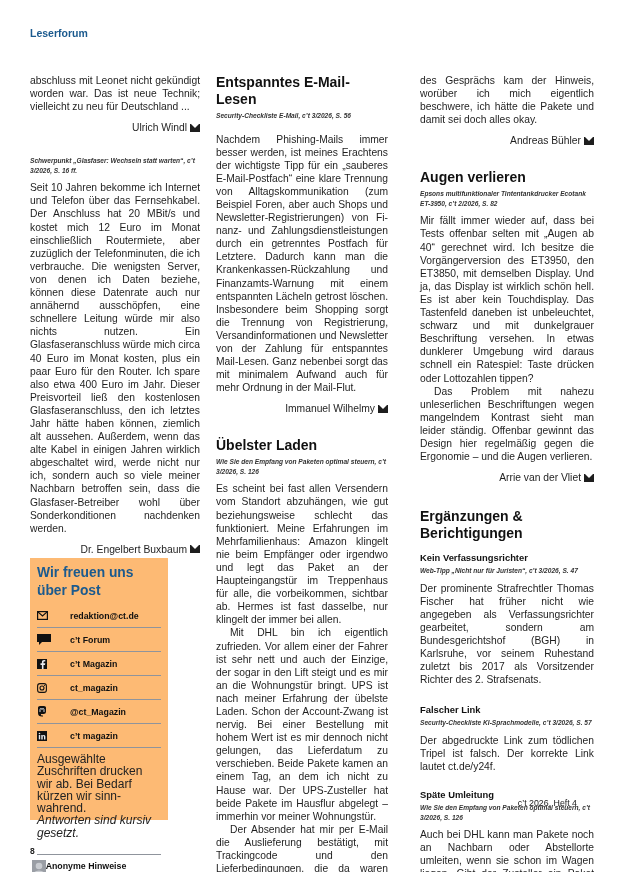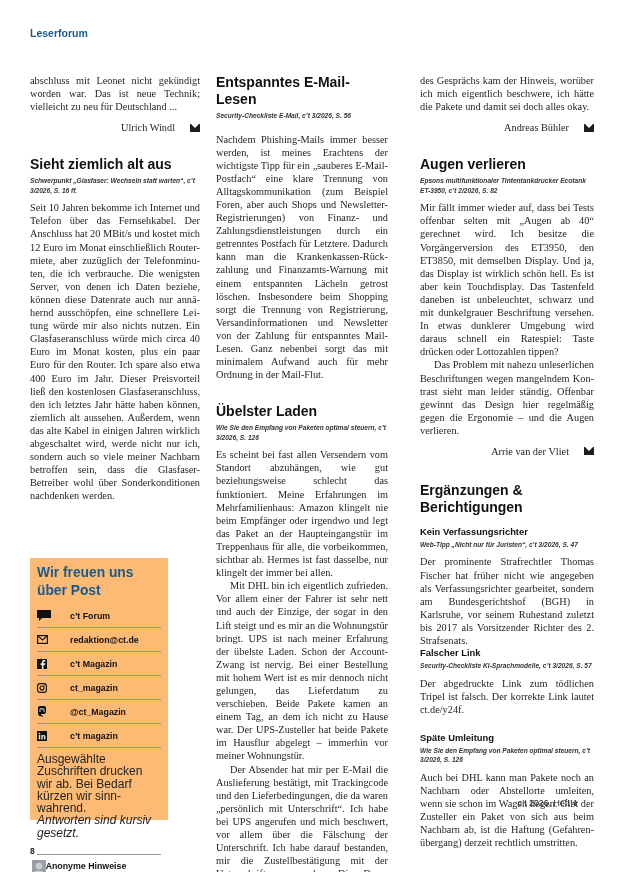--- a/index.html
+++ b/index.html
@@ -1,30 +1,30 @@
 <!DOCTYPE html>
 <html><head>
 <meta charset="utf-8">
 <style>
   * { box-sizing: border-box; margin: 0; padding: 0; }
   html, body { width: 617px; height: 872px; background: #fff; overflow: hidden; }
   body { position: relative; color: #1e1e1e; }
   .sans { font-family: "Liberation Sans", "DejaVu Sans", sans-serif; }
-  .serif { font-family: Liberation Serif, serif; }
+  .serif { font-family: Liberation Sans, sans-serif; }
 
   .section-label { position: absolute; left: 30px; top: 27px; font-size: 10.5px; font-weight: bold; color: #1b5a8e; }
 
   .col { position: absolute; top: 74px; }
   .col1 { left: 30px; width: 170px; }
   .col2 { left: 216px; width: 172px; }
   .col3 { left: 420px; width: 174px; }
 
   p.body { font-size: 10.3px; line-height: 13.1px; text-align: justify; hyphens: manual; }
   p.body + p.body { text-indent: 14px; }
-  .sig { font-size: 10.3px; line-height: 13px; text-align: right; margin-top: 8px; display: flex; justify-content: flex-end; align-items: center; gap: 15px; }
+  .sig { font-size: 10.3px; line-height: 13px; text-align: right; margin-top: 8px; display: flex; justify-content: flex-end; align-items: center; gap: 3px; }
   .mail-icon { display: inline-block; width: 10px; height: 8px; background: #1e1e1e; position: relative; }
   .mail-icon::after { content: ""; position: absolute; left: 1px; top: 0; width: 8px; height: 4px; border-left: 4px solid transparent; border-right: 4px solid transparent; border-top: 4px solid #fff; box-sizing: border-box; }
 
   h2.title { font-size: 14px; font-weight: bold; line-height: 17px; color: #111; }
   .source { font-size: 6.6px; font-style: italic; font-weight: bold; line-height: 9.5px; color: #333; margin-top: 3px; margin-bottom: 6px; }
   h3.sub { font-size: 9.4px; font-weight: bold; color: #111; margin-bottom: 2px; }
 
   .post-box { position: absolute; left: 30px; top: 558px; width: 138px; height: 262px; background: #fdba74; padding: 6px 7px 0 7px; }
   .post-box h2 { font-size: 13.8px; font-weight: bold; color: #1b5a8e; line-height: 18px; margin-bottom: 4px; }
   .contact-row { display: flex; align-items: center; height: 24px; border-bottom: 1.2px solid #8f949c; font-size: 8.8px; font-weight: bold; color: #111; }
@@ -43,46 +43,49 @@
 <div class="section-label sans">Leserforum</div>
 
 <div class="col col1">
   <p class="body serif">abschluss mit Leonet nicht gekündigt wor­den war. Das ist neue Technik; vielleicht zu neu für Deutschland ...</p>
   <div class="sig serif">
     <span>Ulrich Windl</span>
     <span class="mail-icon"></span>
   </div>
 
   <div style="margin-top:22px">
-    <h2 class="title sans">Sieht ziemlich alt aus</h2>
     <div class="source sans">Schwerpunkt „Glasfaser: Wechseln statt warten“, c’t 3/2026, S. 16 ff.</div>
     <p class="body serif">Seit 10 Jahren bekomme ich Internet und Telefon über das Fernsehkabel. Der Anschluss hat 20 MBit/s und kostet mich 12 Euro im Monat einschließlich Router­miete, aber zuzüglich der Telefonminu­ten, die ich verbrauche. Die wenigsten Server, von denen ich Daten beziehe, können diese Datenrate auch nur annä­hernd ausschöpfen, eine schnellere Lei­tung würde mir also nichts nutzen. Ein Glasfaseranschluss würde mich circa 40 Euro im Monat kosten, plus ein paar Euro für den Router. Ich spare also etwa 400 Euro im Jahr. Dieser Preisvorteil ließ den kostenlosen Glasfaseranschluss, den ich letztes Jahr hätte haben können, ziem­lich alt aussehen. Außerdem, wenn das alte Kabel in einigen Jahren wirklich ab­geschaltet wird, werde nicht nur ich, son­dern auch so viele meiner Nachbarn be­troffen sein, dass die Glasfaser-Betreiber wohl über Sonderkonditionen nachden­ken werden.</p>
+    <div class="sig serif">
+      <span>Dr. Engelbert Buxbaum</span>
+      <span class="mail-icon"></span>
+    </div>
   </div>
 </div>
 
 <div class="post-box sans">
   <h2>Wir freuen uns über Post</h2>
 
+  <div class="contact-row">
+    <span class="ic">
+      <svg width="11" height="9" viewBox="0 0 11 9">
+          <rect x="0.6" y="0.6" width="9.8" height="7.8" fill="none" stroke="#111" stroke-width="1.2"></rect>
+          <path d="M0.6 0.6 L5.5 5 L10.4 0.6" fill="none" stroke="#111" stroke-width="1.2"></path>
+        </svg>
+    </span>
+    <span>redaktion@ct.de</span>
+  </div>
   <div class="contact-row">
     <span class="ic">
       <svg width="14" height="11" viewBox="0 0 14 11">
           <rect x="0" y="0" width="14" height="8" fill="#111"></rect>
           <path d="M2 8 L2 11 L5 8 Z" fill="#111"></path>
         </svg>
     </span>
     <span>c’t Forum</span>
-  </div>
-  <div class="contact-row">
-    <span class="ic">
-      <svg width="11" height="9" viewBox="0 0 11 9">
-          <rect x="0.6" y="0.6" width="9.8" height="7.8" fill="none" stroke="#111" stroke-width="1.2"></rect>
-          <path d="M0.6 0.6 L5.5 5 L10.4 0.6" fill="none" stroke="#111" stroke-width="1.2"></path>
-        </svg>
-    </span>
-    <span>redaktion@ct.de</span>
   </div>
   <div class="contact-row">
     <span class="ic">
       <svg width="10" height="10" viewBox="0 0 10 10">
           <rect width="10" height="10" fill="#111"></rect>
           <path d="M6.5 10 V6 H8 L8.3 4.3 H6.5 V3.4 C6.5 2.9 6.7 2.6 7.3 2.6 H8.3 V1.1 C8 1 7.4 1 6.9 1 C5.6 1 4.9 1.8 4.9 3.2 V4.3 H3.5 V6 H4.9 V10 Z" fill="#e8eaee"></path>
         </svg>
     </span>
     <span>c’t Magazin</span>
   </div>
@@ -135,20 +138,24 @@
       <div>https://heise.de/investigativ</div>
     </div>
   </div>
 </div>
 
 <div class="col col2">
   <div>
     <h2 class="title sans">Entspanntes E-Mail-Lesen</h2>
     <div class="source sans" style="margin-bottom:12px">Security-Checkliste E-Mail, c’t 3/2026, S. 56</div>
     <p class="body serif">Nachdem Phishing-Mails immer besser werden, ist meines Erachtens der wichtigs­te Tipp für ein „sauberes E-Mail-Postfach“ eine klare Trennung von Alltagskommuni­kation (zum Beispiel Foren, aber auch Shops und Newsletter-Registrierungen) von Fi­nanz- und Zahlungsdienstleistungen durch ein getrenntes Postfach für Letztere. Da­durch kann man die Krankenkassen-Rück­zahlung und Finanzamts-Warnung mit einem entspannten Lächeln getrost löschen. Insbesondere beim Shopping sorgt die Trennung von Registrierung, Versandinfor­mationen und Newsletter von der Zahlung für entspanntes Mail-Lesen. Ganz nebenbei sorgt das mit minimalem Aufwand auch für mehr Ordnung in der Mail-Flut.</p>
+    <div class="sig serif">
+      <span>Immanuel Wilhelmy</span>
+      <span class="mail-icon"></span>
+    </div>
   </div>
 
   <div style="margin-top:22px">
     <h2 class="title sans">Übelster Laden</h2>
     <div class="source sans">Wie Sie den Empfang von Paketen optimal steuern, c’t 3/2026, S. 126</div>
     <p class="body serif">Es scheint bei fast allen Versendern vom Standort abzuhängen, wie gut beziehungs­weise schlecht das funktioniert. Meine Er­fahrungen im Mehrfamilienhaus: Amazon klingelt nie beim Empfänger oder irgendwo und legt das Paket an der Haupteingangstür im Treppenhaus für alle, die vorbeikom­men, sichtbar ab. Hermes ist fast dasselbe, nur klingelt der immer bei allen.</p>
     <p class="body serif">Mit DHL bin ich eigentlich zufrieden. Vor allem einer der Fahrer ist sehr nett und auch der Einzige, der sogar in den Lift steigt und es mir an die Wohnungstür bringt. UPS ist nach meiner Erfahrung der übelste Laden. Schon der Account-Zwang ist nervig. Bei einer Bestellung mit hohem Wert ist es mir dennoch nicht gelungen, das Lieferdatum zu verschieben. Beide Pakete kamen an einem Tag, an dem ich nicht zu Hause war. Der UPS-Zusteller hat beide Pakete im Hausflur abgelegt – im­merhin vor meiner Wohnungstür.</p>
     <p class="body serif">Der Absender hat mir per E-Mail die Auslieferung bestätigt, mit Trackingcode und den Lieferbedingungen, die da waren „persönlich mit Unterschrift“. Ich habe bei UPS angerufen und mich beschwert, vor allem über die Fälschung der Unterschrift. Ich habe darauf bestanden, mir die Zu­stellbestätigung mit der Unterschrift zu senden. Die Dame antwortete mir, dass sie mir diese nicht geben könne. Die dürfe nur der Auftraggeber anfordern. Am Ende</p>
   </div>
 </div>
@@ -173,21 +180,21 @@
 
   <div style="margin-top:24px">
     <h2 class="title sans" style="margin-bottom:10px">Ergänzungen &amp; Berichtigungen</h2>
 
     <div>
       <h3 class="sub sans">Kein Verfassungsrichter</h3>
       <div class="source sans">Web-Tipp „Nicht nur für Juristen“, c’t 3/2026, S. 47</div>
       <p class="body serif">Der prominente Strafrechtler Thomas Fischer hat früher nicht wie angegeben als Verfassungsrichter gearbeitet, sondern am Bundesgerichtshof (BGH) in Karlsruhe, vor seinem Ruhestand zuletzt bis 2017 als Vorsitzender Richter des 2. Strafsenats.</p>
     </div>
 
-    <div style="">
+    <div style="margin-top:18px">
       <h3 class="sub sans">Falscher Link</h3>
       <div class="source sans">Security-Checkliste KI-Sprachmodelle, c’t 3/2026, S. 57</div>
       <p class="body serif">Der abgedruckte Link zum tödlichen Tripel ist falsch. Der korrekte Link lautet ct.de/y24f.</p>
     </div>
 
     <div style="margin-top:16px">
       <h3 class="sub sans">Späte Umleitung</h3>
       <div class="source sans">Wie Sie den Empfang von Paketen optimal steuern, c’t 3/2026, S. 126</div>
       <p class="body serif">Auch bei DHL kann man Pakete noch an Nachbarn oder Abstellorte umleiten, wenn sie schon im Wagen liegen. Gibt der Zusteller ein Paket von sich aus beim Nachbarn ab, ist die Haftung (Gefahren­übergang) derzeit rechtlich umstritten.</p>
     </div>

